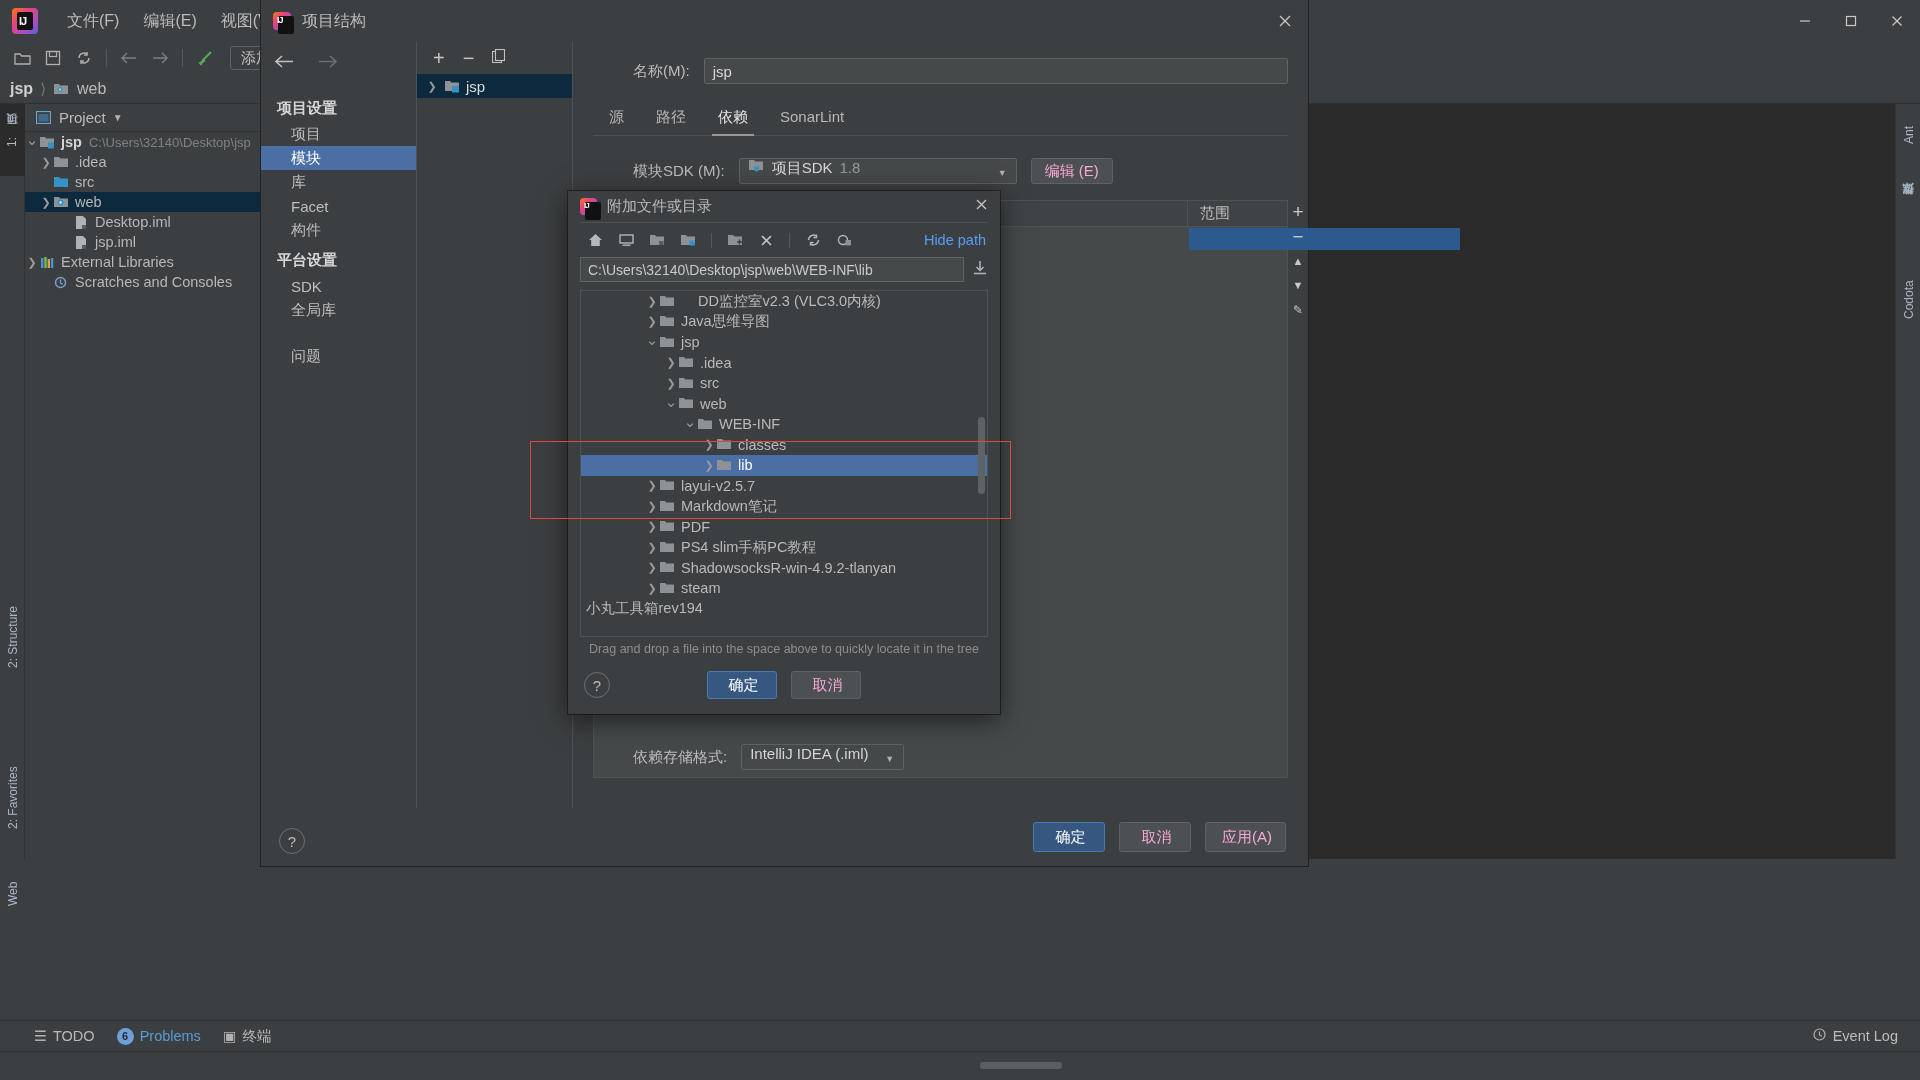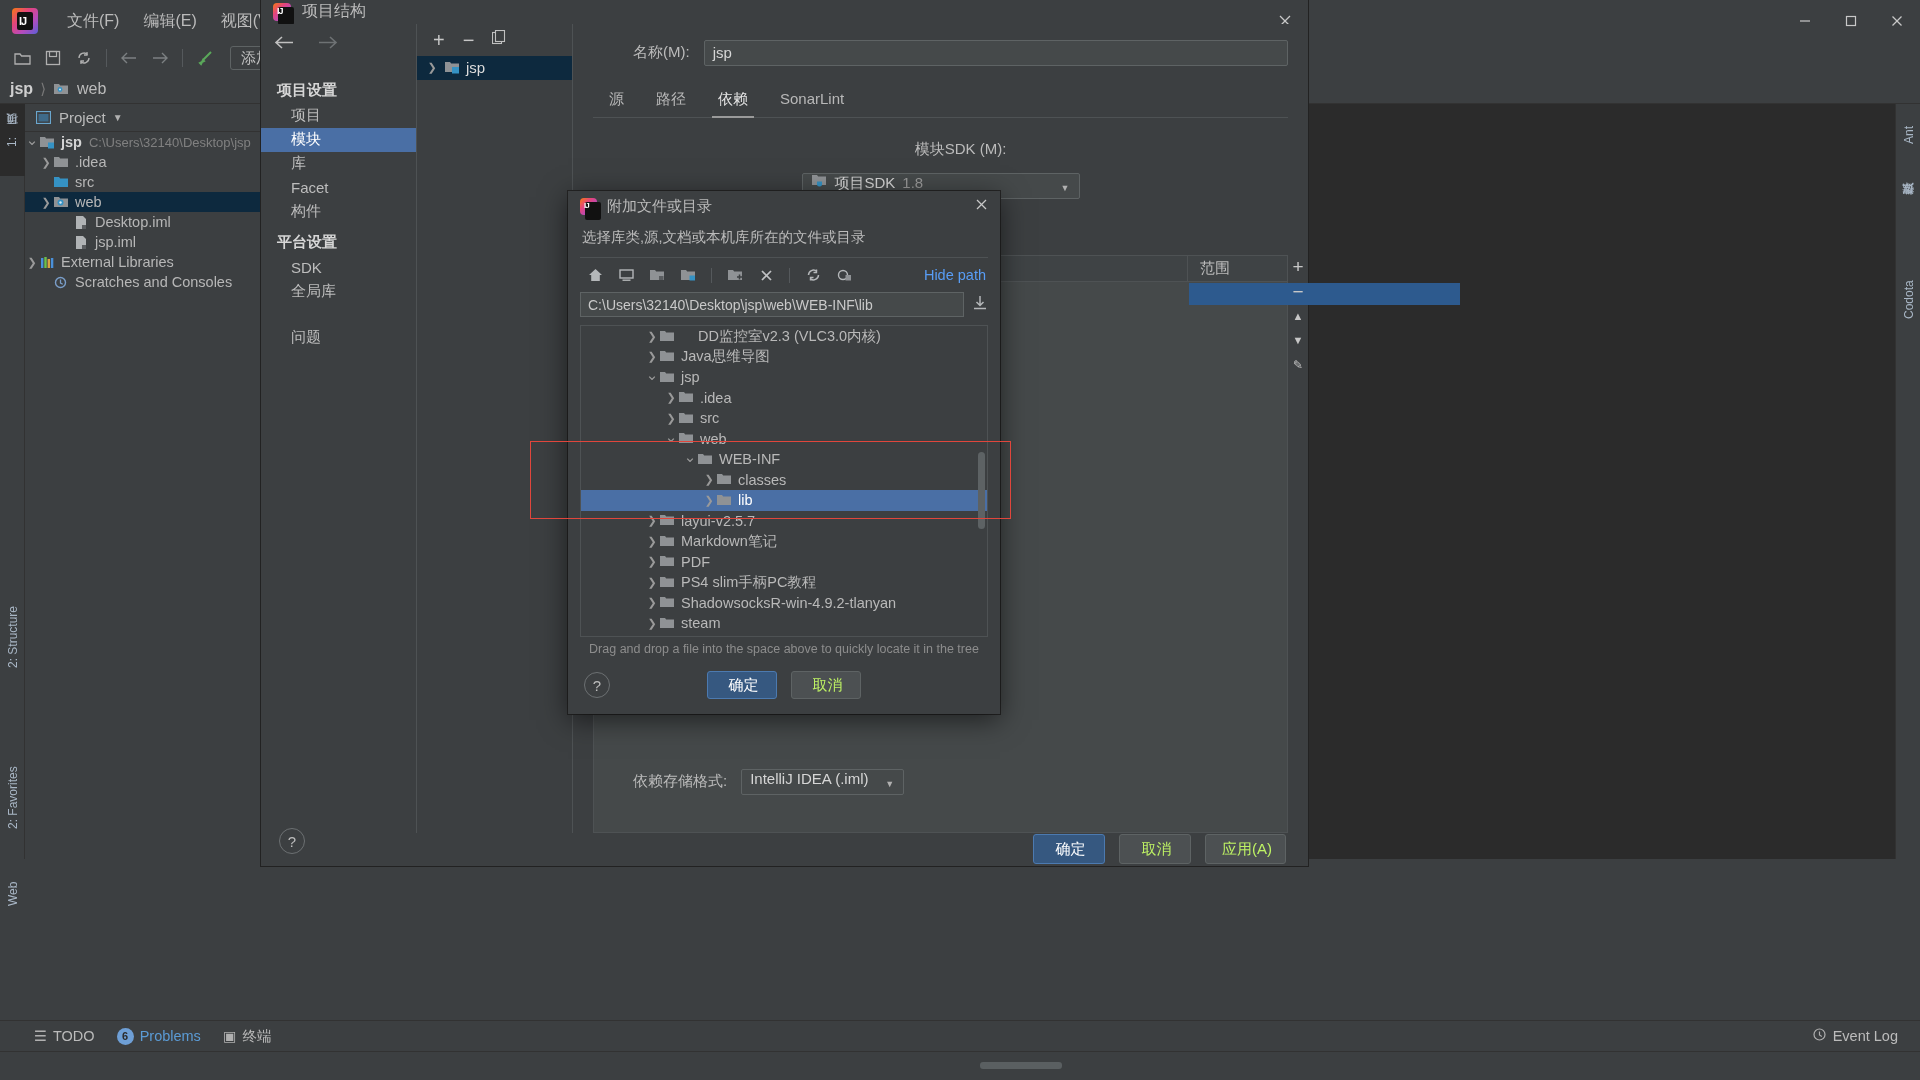--- a/index.html
+++ b/index.html
@@ -157,29 +157,29 @@
     color:#d6d6d6; font-size:15px; padding:0 8px; display:flex; align-items:center;
   }
   .tabs { display:flex; gap:0; margin-top:20px; border-bottom:1px solid #4e5254; }
   .tab {
     font-size:15px; color:#b8b8b8; padding:4px 16px 8px; position:relative;
   }
   .tab.active { color:#e6e6e6; }
   .tab.active::after {
     content:""; position:absolute; left:10px; right:10px; bottom:-1px; height:2px; background:#9a9a9a;
   }
-  .sdk-row { display:flex; align-items:center; gap:14px; margin-top:22px;flex-direction:column; }
+  .sdk-row { display:flex; align-items:center; gap:14px; margin-top:22px; }
   .combo {
     height:26px; background:#45494a; border:1px solid #5e6364; border-radius:2px;
     color:#d6d6d6; font-size:15px; padding:0 8px; display:flex; align-items:flex-start; gap:7px; position:relative;
   }
   .combo .caret { position:absolute; right:9px; top:9px; }
   .btn {
     height:26px; border:1px solid #5e6364; border-radius:3px; background:#4c5052;
-    color:#bef264; font-size:15px; padding:0 13px; display:flex; align-items:center; justify-content:center;
+    color:#f9a8d4; font-size:15px; padding:0 13px; display:flex; align-items:center; justify-content:center;
   }
   .dep-table {
     margin-top:16px; border:1px solid #4e5254; background:#45494a; height:578px; position:relative;
   }
   .dep-head { height:26px; display:flex; border-bottom:1px solid #4e5254; background:#3f4345; }
   .dep-th { font-size:15px; color:#bbbbbb; display:flex; align-items:center; padding-left:12px; }
   .dep-th.exp { width:594px; border-right:1px solid #4e5254; }
   .dep-sel-row { position:absolute; left:595px; top:27px; width:271px; height:22px; background:#2d5a8e; }
   .dep-rt { position:absolute; right:-22px; top:0; width:22px; display:flex; flex-direction:column; align-items:center; gap:12px; padding-top:4px; color:#c7c7c7;}
   .store-row { display:flex; align-items:center; gap:14px; position:absolute; left:20px; bottom:38px; }
@@ -598,21 +598,20 @@
         </div>
       <span class="fc-title-text">附加文件或目录</span>
       <span class="fc-close">
         <svg width="13" height="13">
             <line x1="2" y1="2" x2="11" y2="11" stroke="currentColor" stroke-width="1.3"></line>
             <line x1="11" y1="2" x2="2" y2="11" stroke="currentColor" stroke-width="1.3"></line>
           </svg>
       </span>
     </div>
 
-    <div class="fc-sub">选择库类,源,文档或本机库所在的文件或目录</div>
     <div class="fc-divider"></div>
 
     <div class="fc-toolbar">
       <span class="fc-tb-btn">
         <svg width="15" height="14">
             <path d="M7.5 1L14 7h-2.2v6H3.2V7H1z" fill="#b4b7b9"></path>
           </svg>
       </span>
       <span class="fc-tb-btn">
         <svg width="15" height="14">

